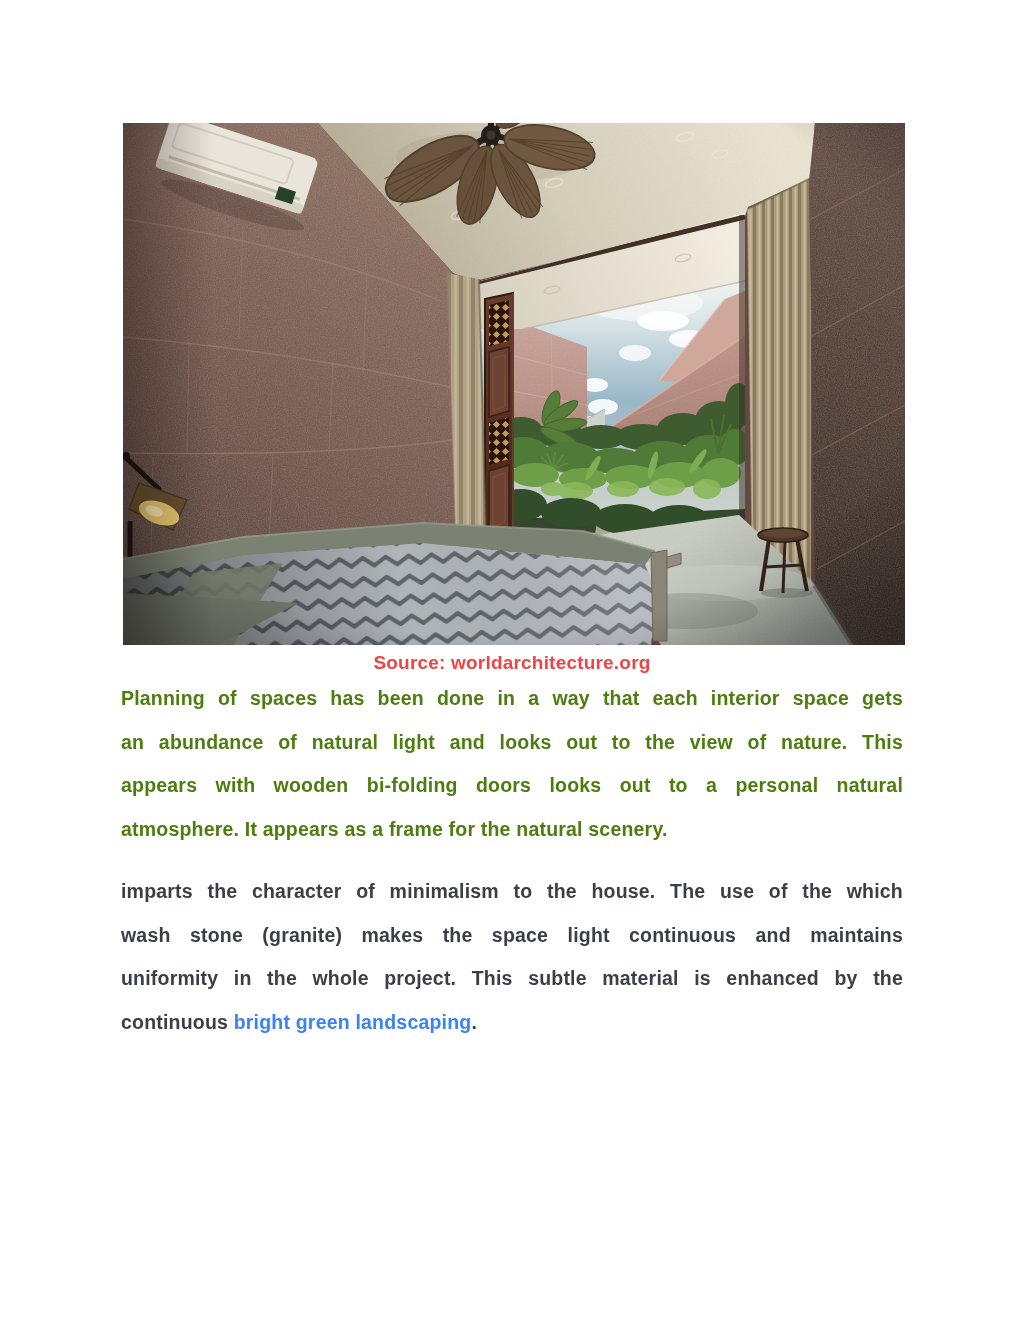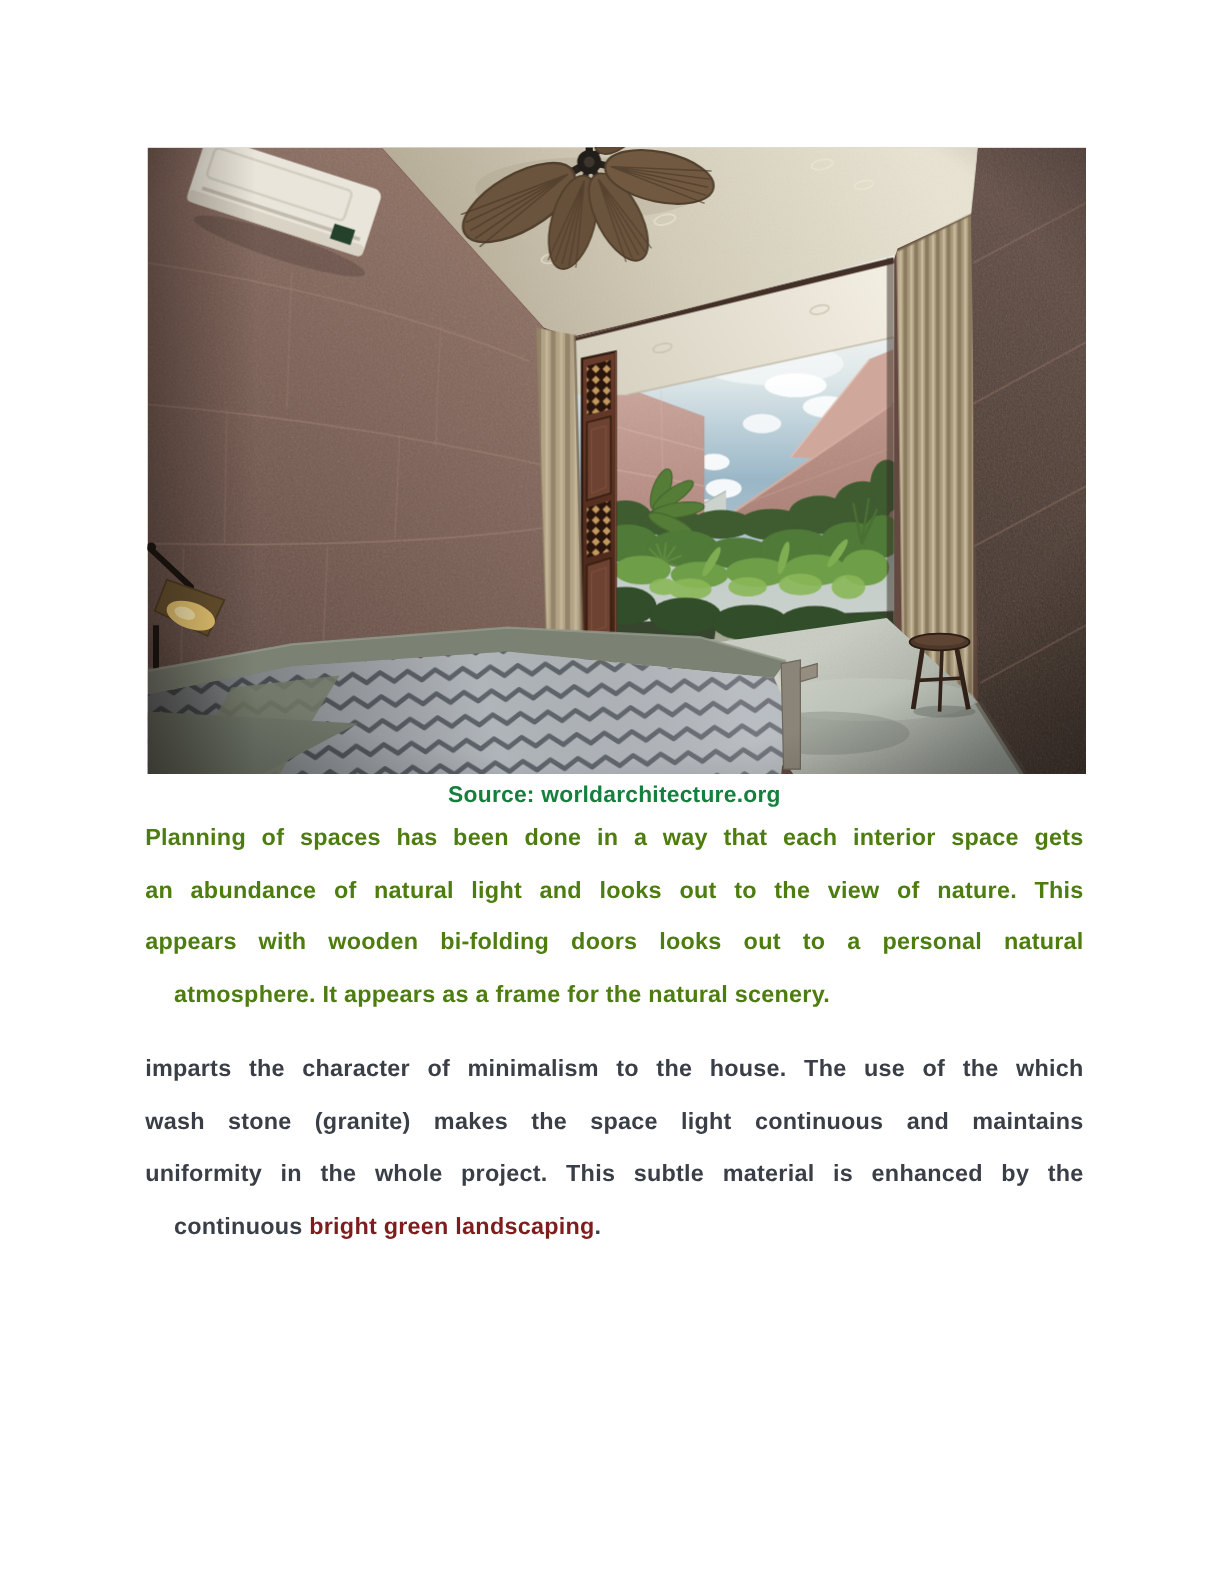--- a/index.html
+++ b/index.html
@@ -7,21 +7,21 @@
         font-family:"Liberation Sans",sans-serif;}
   figure.photo{position:absolute;left:123px;top:123px;width:782px;height:522px;margin:0;}
   figure.photo svg{display:block;}
   .caption{position:absolute;left:121px;top:649px;width:782px;text-align:center;
            font-weight:700;font-size:19px;line-height:28px;letter-spacing:.2px;color:#3a3f47;}
   .para{position:absolute;left:121px;width:782px;font-weight:700;font-size:19.5px;
         letter-spacing:.2px;color:#3a3f47;}
   #para-0{top:677px;}
   #para-1{top:870px;}
   .line{height:43.6px;line-height:43.6px;text-align:justify;text-align-last:justify;}
-  .line.last{text-align-last:left;margin-left:24px;}
+  .line.last{text-align-last:left;}
   .accent{cursor:pointer;}
 </style>
 </head>
 <body>
 
 <div class="page">
 
   <figure class="photo" aria-label="Bedroom with speckled pink granite walls, a palm-leaf ceiling fan, a wall air conditioner, a bed with grey zigzag duvet and open wooden bi-folding doors framing a green courtyard garden between granite walls under a blue sky">
   <svg width="782" height="522" viewBox="0 0 782 522" xmlns="http://www.w3.org/2000/svg">
     <defs>
@@ -367,30 +367,30 @@
       <rect x="44" y="20" width="120" height="26" rx="4" fill="none" stroke="#d3cec0" stroke-width="2"></rect>
       <rect x="158" y="50" width="18" height="13" fill="#24412c"></rect>
       <path d="M40,12 C34,4 38,-6 42,-12" stroke="#5f564c" stroke-width="3" fill="none"></path>
     </g>
 
     <rect width="90" height="522" fill="url(#gLeftEdge)"></rect>
     <rect width="782" height="522" fill="url(#gVig)"></rect>
   </svg>
   </figure>
 
-  <div class="caption" style="color: #15803d; text-align: center;">Source: worldarchitecture.org</div>
+  <div class="caption" style="color: #ef4444; text-align: center;">Source: worldarchitecture.org</div>
 
   <div id="article-body">
       <div class="para" id="para-0" style="color: #4d7c0f;">
         <div class="line"><span>Planning of spaces has been done in a way that each interior space gets</span></div>
         <div class="line"><span>an abundance of natural light and looks out to the view of nature. This</span></div>
         <div class="line"><span>appears with wooden bi-folding doors looks out to a personal natural</span></div>
         <div class="line last"><span>atmosphere. It appears as a frame for the natural scenery.</span></div>
       </div>
       <div class="para" id="para-1" style="color: rgb(58, 63, 71);">
         <div class="line"><span>imparts the character of minimalism to the house. The use of the which</span></div>
         <div class="line"><span>wash stone (granite) makes the space light continuous and maintains</span></div>
         <div class="line"><span>uniformity in the whole project. This subtle material is enhanced by the</span></div>
-        <div class="line last"><span>continuous </span><span class="accent" style="color: #7f1d1d;">bright green landscaping</span><span>.</span></div>
+        <div class="line last"><span>continuous </span><span class="accent" style="color: #3b82f6;">bright green landscaping</span><span>.</span></div>
       </div>
     </div>
 
 </div>
 
 </body></html>

